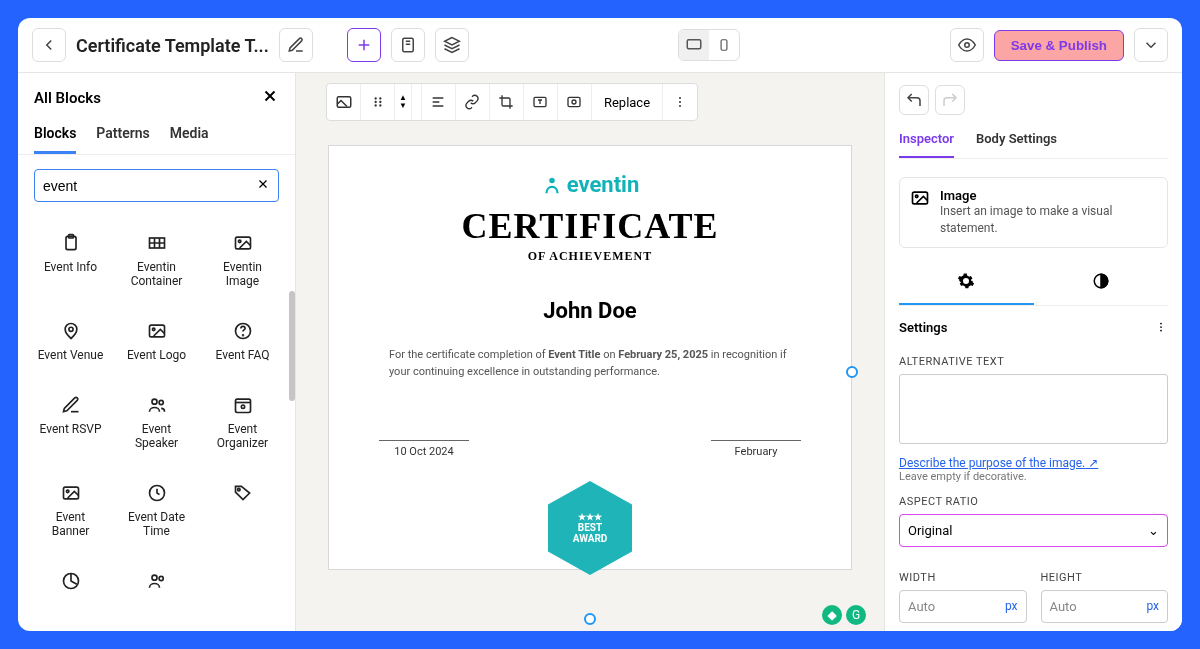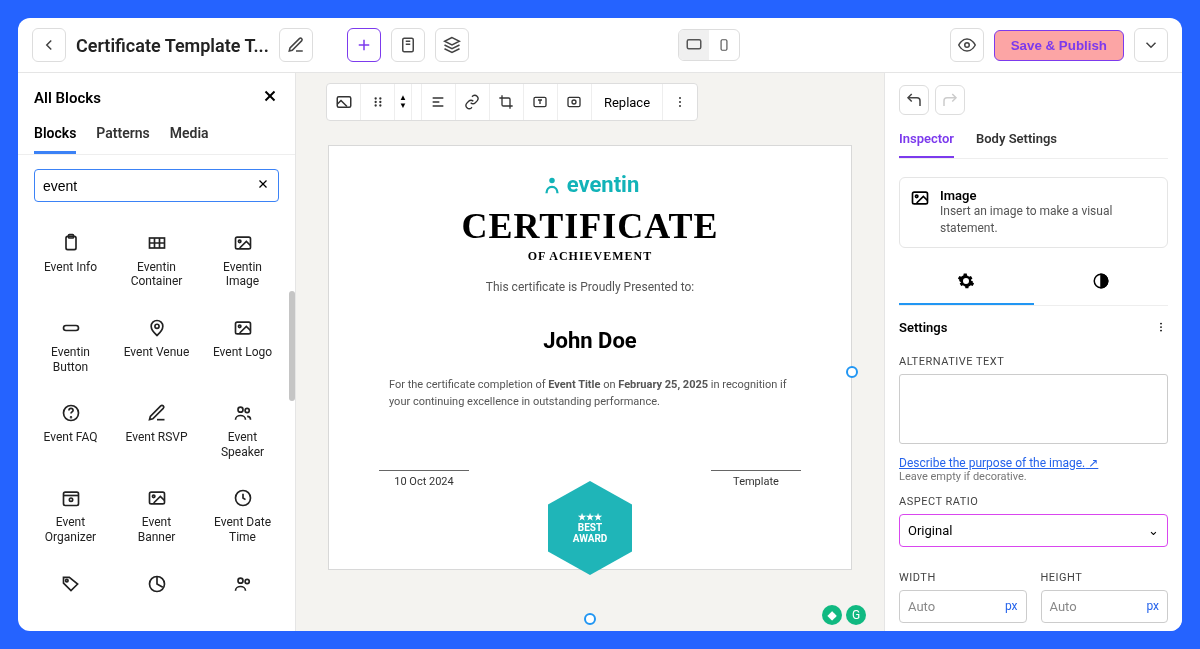--- a/index.html
+++ b/index.html
@@ -196,28 +196,20 @@
                 <rect x="3" y="5" width="18" height="14" rx="2"></rect>
                 <circle cx="8" cy="10" r="1.5"></circle>
                 <path d="M21 15l-5-5-8 8"></path>
               </svg>
             </span>
             <span class="bi-label">Eventin Image</span>
           </div>
         <div class="block-item">
             <span class="bi-icon">
               <svg width="20" height="20" viewBox="0 0 24 24" fill="none" stroke="currentColor" stroke-width="2">
-                <rect x="3" y="9" width="18" height="6" rx="3"></rect>
-              </svg>
-            </span>
-            <span class="bi-label">Eventin Button</span>
-          </div>
-        <div class="block-item">
-            <span class="bi-icon">
-              <svg width="20" height="20" viewBox="0 0 24 24" fill="none" stroke="currentColor" stroke-width="2">
                 <path d="M12 21s-7-6-7-11a7 7 0 0114 0c0 5-7 11-7 11z"></path>
                 <circle cx="12" cy="10" r="2.5"></circle>
               </svg>
             </span>
             <span class="bi-label">Event Venue</span>
           </div>
         <div class="block-item">
             <span class="bi-icon">
               <svg width="20" height="20" viewBox="0 0 24 24" fill="none" stroke="currentColor" stroke-width="2">
                 <rect x="3" y="5" width="18" height="14" rx="2"></rect>
@@ -385,28 +377,27 @@
       <div class="cert">
         <div class="logo">
           <svg width="22" height="22" viewBox="0 0 24 24" fill="#12b3b8">
               <circle cx="12" cy="7" r="3"></circle>
               <path d="M6 21c0-4 2.5-7 6-7s6 3 6 7" fill="none" stroke="#12b3b8" stroke-width="2.5"></path>
             </svg>
           <span>eventin</span>
         </div>
         <div class="cert-h">CERTIFICATE</div>
         <div class="cert-sub">OF ACHIEVEMENT</div>
-        <div class="cert-line">This certificate is Proudly Presented to:</div>
         <div class="cert-name">John Doe</div>
         <div class="cert-body">
           <span>For the certificate completion of </span><b>Event Title</b><span> on </span><b>February 25, 2025</b><span> in recognition if your continuing excellence in outstanding performance.</span>
         </div>
         <div class="cert-foot">
           <span>10 Oct 2024</span>
-          <span>Template</span>
+          <span>February</span>
         </div>
         <div class="badge">
           <div class="hexagon">
             <div style="font-size:9px">★★★</div>
             <div>BEST</div>
             <div>AWARD</div>
           </div>
         </div>
         <div class="sel-dot sel-right"></div>
       </div>

